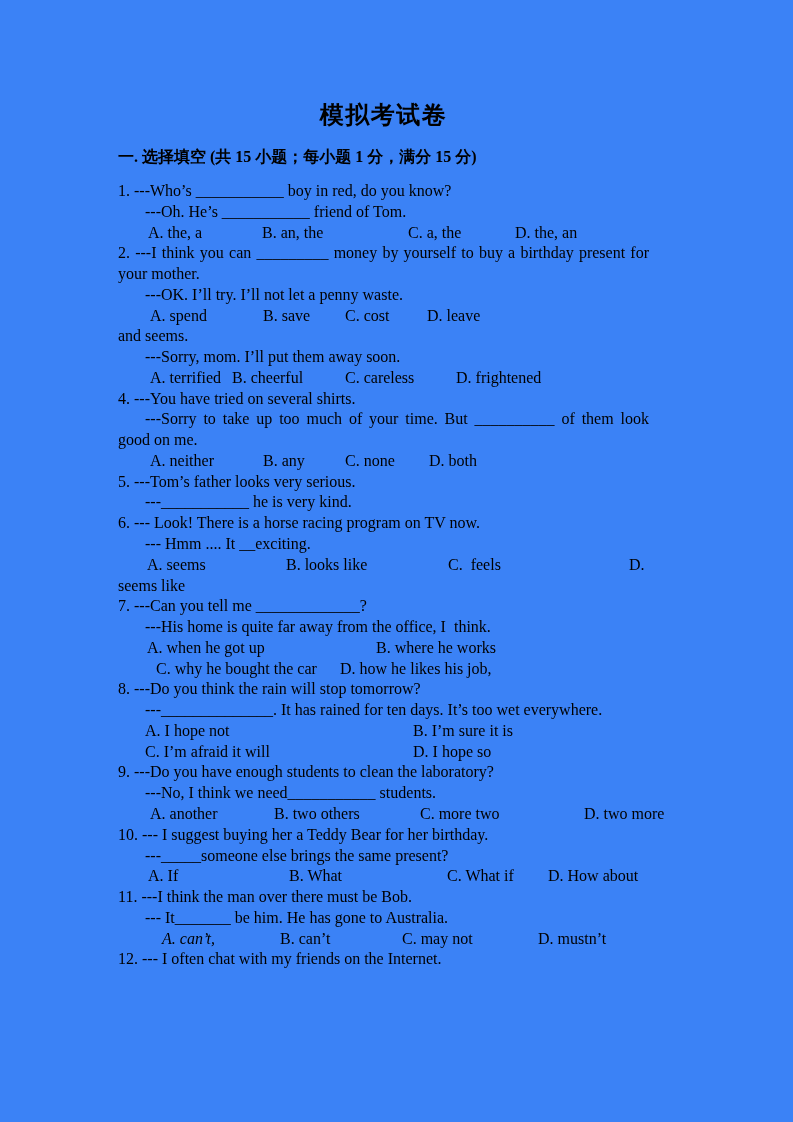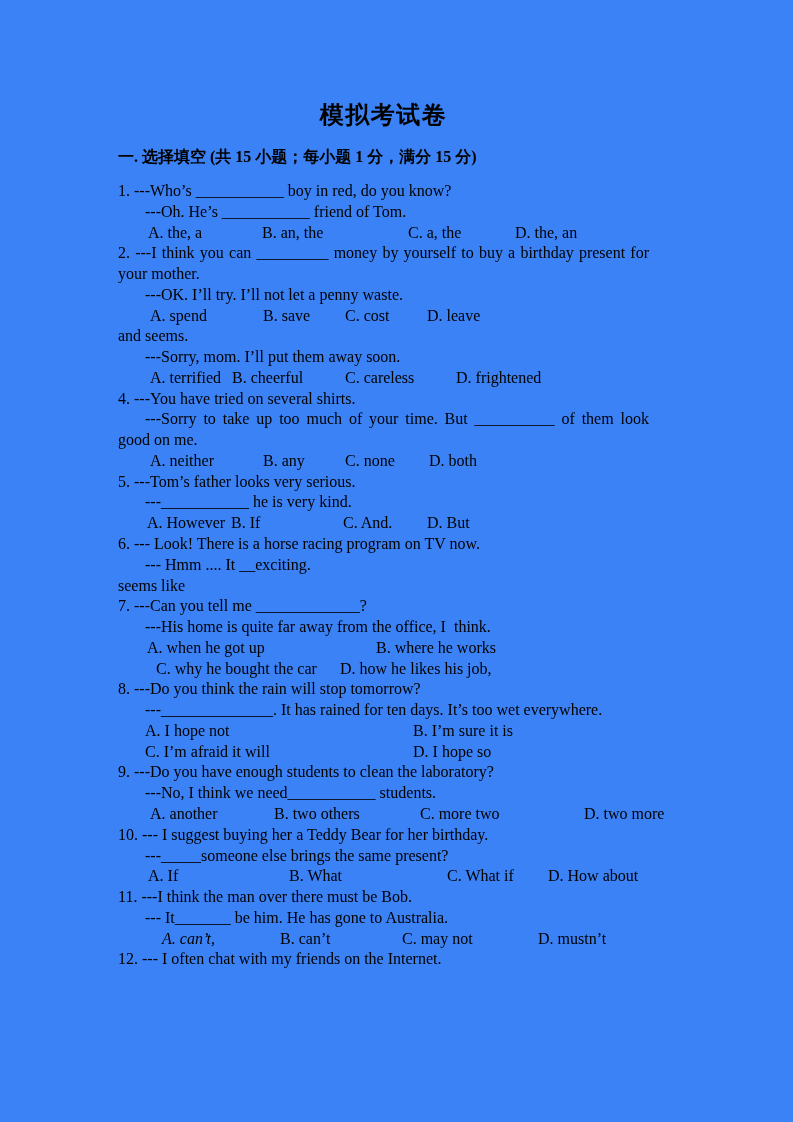--- a/index.html
+++ b/index.html
@@ -56,23 +56,23 @@
         <div class="line"><span class="opt" style="left: 32px;">A. spend</span><span class="opt" style="left: 145px;">B. save</span><span class="opt" style="left: 227px;">C. cost</span><span class="opt" style="left: 309px;">D. leave</span></div>
         <div class="line">and seems.</div>
         <div class="line ind">---Sorry, mom. I’ll put them away soon.</div>
         <div class="line"><span class="opt" style="left: 32px;">A. terrified</span><span class="opt" style="left: 114px;">B. cheerful</span><span class="opt" style="left: 227px;">C. careless</span><span class="opt" style="left: 338px;">D. frightened</span></div>
         <div class="line">4. ---You have tried on several shirts.</div>
         <div class="line ind just">---Sorry to take up too much of your time. But __________ of them look</div>
         <div class="line">good on me.</div>
         <div class="line"><span class="opt" style="left: 32px;">A. neither</span><span class="opt" style="left: 145px;">B. any</span><span class="opt" style="left: 227px;">C. none</span><span class="opt" style="left: 311px;">D. both</span></div>
         <div class="line">5. ---Tom’s father looks very serious.</div>
         <div class="line ind">---___________ he is very kind.</div>
-        <div class="line"><span class="opt" style="left: 29px;">A. However</span><span class="opt" style="left: 113px;">B. If</span><span class="opt" style="left: 225px;">C. And.</span><span class="opt" style="left: 309px;">D. But</span></div>
         <div class="line">6. --- Look! There is a horse racing program on TV now.</div>
         <div class="line ind">--- Hmm .... It __exciting.</div>
+        <div class="line"><span class="opt" style="left: 29px;">A. seems</span><span class="opt" style="left: 168px;">B. looks like</span><span class="opt" style="left: 330px;">C.  feels</span><span class="opt" style="left: 511px;">D.</span></div>
         <div class="line">seems like</div>
         <div class="line">7. ---Can you tell me _____________?</div>
         <div class="line ind">---His home is quite far away from the office, I  think.</div>
         <div class="line"><span class="opt" style="left: 29px;">A. when he got up</span><span class="opt" style="left: 258px;">B. where he works</span></div>
         <div class="line"><span class="opt" style="left: 38px;">C. why he bought the car</span><span class="opt" style="left: 222px;">D. how he likes his job,</span></div>
         <div class="line">8. ---Do you think the rain will stop tomorrow?</div>
         <div class="line ind">---______________. It has rained for ten days. It’s too wet everywhere.</div>
         <div class="line"><span class="opt" style="left: 27px;">A. I hope not</span><span class="opt" style="left: 295px;">B. I’m sure it is</span></div>
         <div class="line"><span class="opt" style="left: 27px;">C. I’m afraid it will</span><span class="opt" style="left: 295px;">D. I hope so</span></div>
         <div class="line">9. ---Do you have enough students to clean the laboratory?</div>

